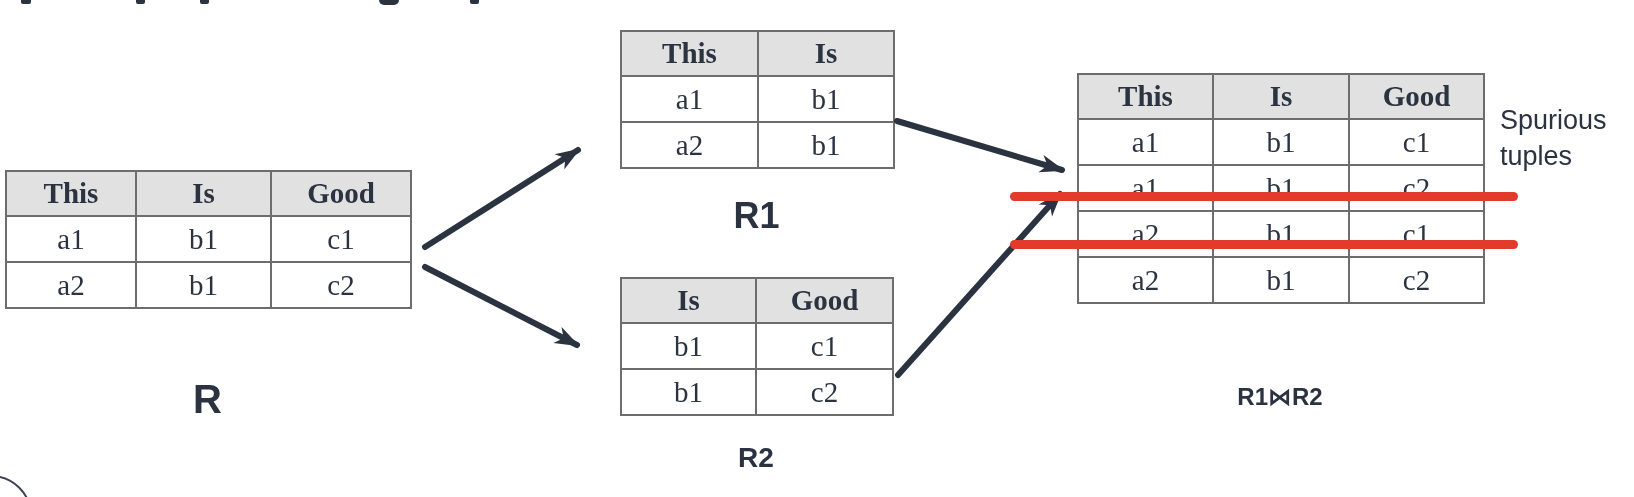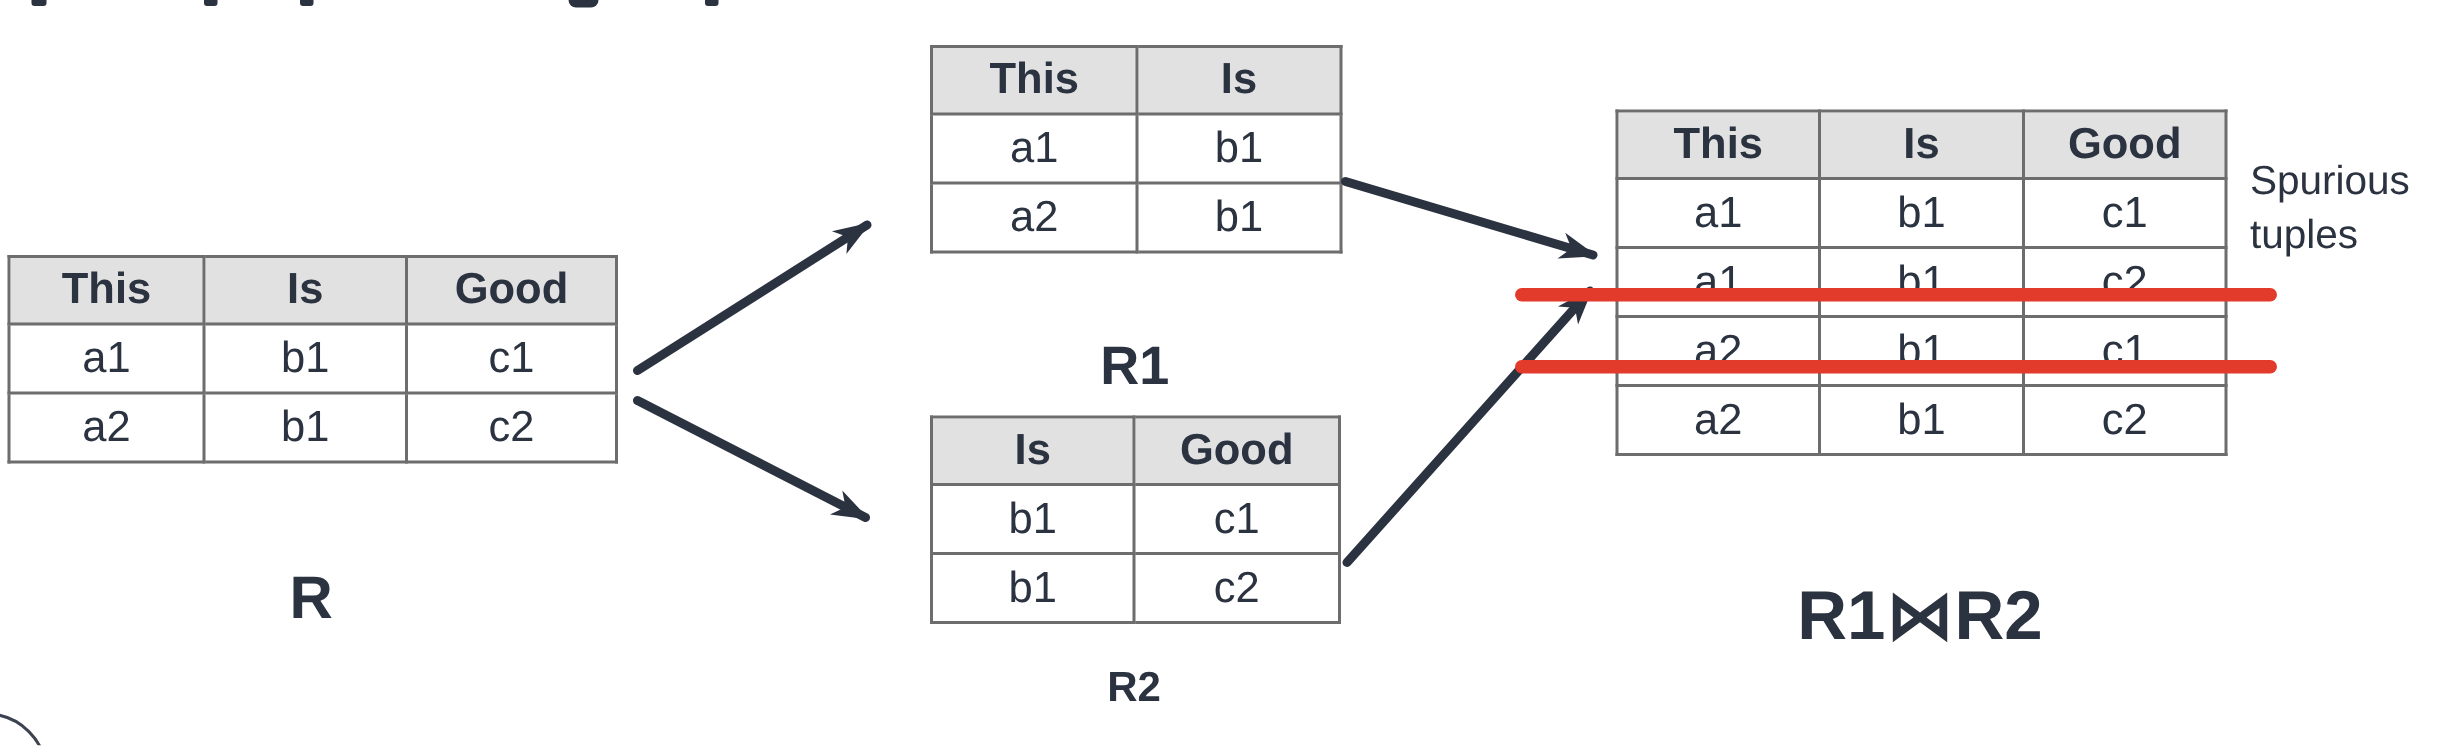--- a/index.html
+++ b/index.html
@@ -22,40 +22,41 @@
     border: 2px solid #565656;
   }
   table.rel td {
     border: 2px solid #6d6d6d;
     text-align: center;
     vertical-align: middle;
     font-size: 29px;
     padding: 0;
     color: #2b3240;
     overflow: hidden;
+    font-family: Liberation Serif, serif;
   }
   table.rel tr.hdr td {
     background: #e1e1e1;
     font-weight: bold;
   }
   .hrow td { height: 43px; }
   .drow td { height: 44px; }
 
   
   .tbl-label {
     position: absolute;
     z-index: 1;
     text-align: center;
     font-weight: bold;
     color: #2b3240;
   }
   .lbl-r      { left: 5px;    top: 377px; width: 405px; font-size: 40px; }
-  .lbl-r1     { left: 620px;  top: 195px; width: 273px; font-size: 36px; margin-top: 28px; }
+  .lbl-r1     { left: 620px;  top: 195px; width: 273px; font-size: 36px; }
   .lbl-r2     { left: 620px;  top: 442px; width: 272px; font-size: 28px; }
-  .lbl-join   { left: 1077px; top: 383px; width: 406px; font-size: 46px; }
+  .lbl-join   { left: 1077px; top: 383px; width: 406px; font-size: 24px; }
 
   .spurious-note {
     position: absolute;
     z-index: 1;
     left: 1500px;
     top: 103px;
     width: 140px;
     font-size: 27px;
     line-height: 1.32;
     color: #2b3240;

